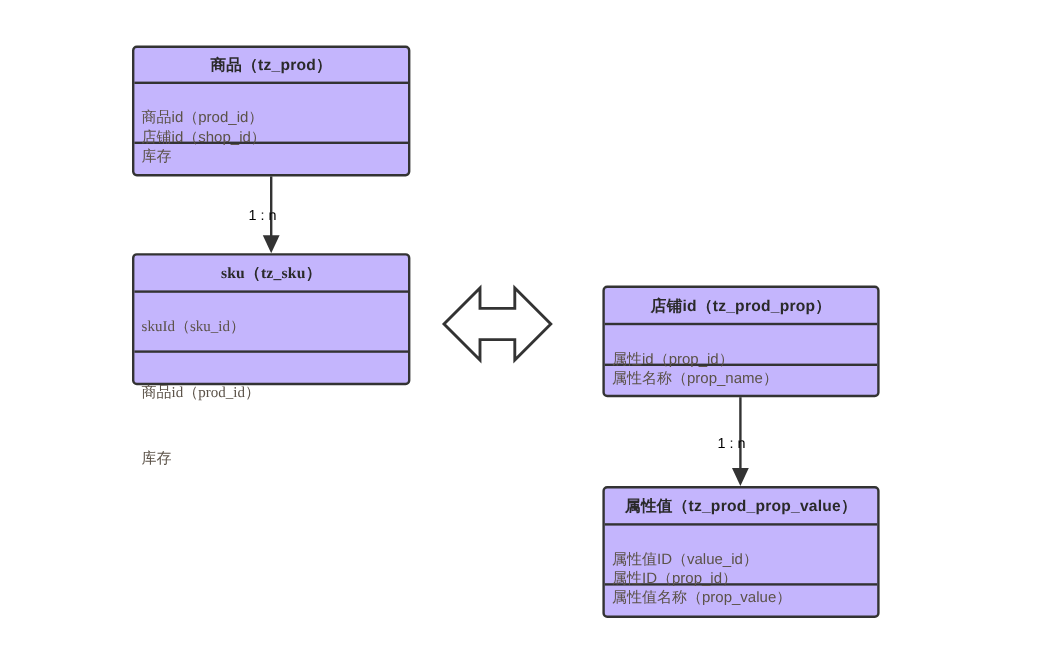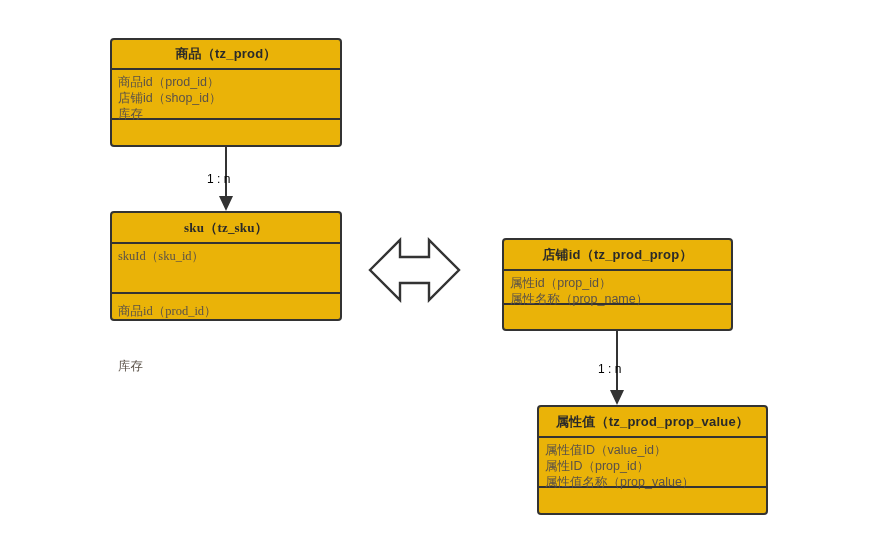--- a/index.html
+++ b/index.html
@@ -23,42 +23,42 @@
     width: 884px;
     height: 539px;
   }
 
   
   .entity {
     position: absolute;
     box-sizing: border-box;
     border: 2px solid #333333;
     border-radius: 4px;
-    background: #eab308;
+    background: #c4b5fd;
     display: flex;
     flex-direction: column;
     justify-content: center;
   }
   .entity-title {
     box-sizing: border-box;
     text-align: center;
     font-weight: bold;
     font-size: 13px;
     color: #2a2a2a;
     letter-spacing: 0.2px;
     border-bottom: 2px solid #333333;
     display: flex;
     align-items: center;
     justify-content: center;
     white-space: nowrap;
   }
   .entity-fields {
     box-sizing: border-box;
     border-bottom: 2px solid #333333;
-    padding: 4px 6px 5px 6px;
+    padding: 20px 6px 5px 6px;
     display: flex;
     flex-direction: column;
     justify-content: flex-start;
   }
   .field {
     font-size: 12.5px;
     line-height: 16px;
     color: #5b5248;
     white-space: nowrap;
   }
@@ -73,21 +73,21 @@
   #box-prod .entity-fields { height: 50px; }
 
   #box-sku        { left: 110px; top: 211px; width: 232px; height: 110px; font-family: Liberation Serif, serif; }
   #box-sku .entity-title   { height: 31px; }
   #box-sku .entity-fields  { height: 50px; gap: 39px; }
 
   #box-prop       { left: 502px; top: 238px; width: 231px; height: 93px; }
   #box-prop .entity-title  { height: 31px; }
   #box-prop .entity-fields { height: 34px; }
 
-  #box-prop-value { left: 502px; top: 405px; width: 231px; height: 110px; margin-left: 35px; }
+  #box-prop-value { left: 502px; top: 405px; width: 231px; height: 110px; }
   #box-prop-value .entity-title  { height: 31px; }
   #box-prop-value .entity-fields { height: 50px; }
 
   
   .connector-label {
     position: absolute;
     font-size: 12px;
     color: #000000;
     white-space: nowrap;
   }

